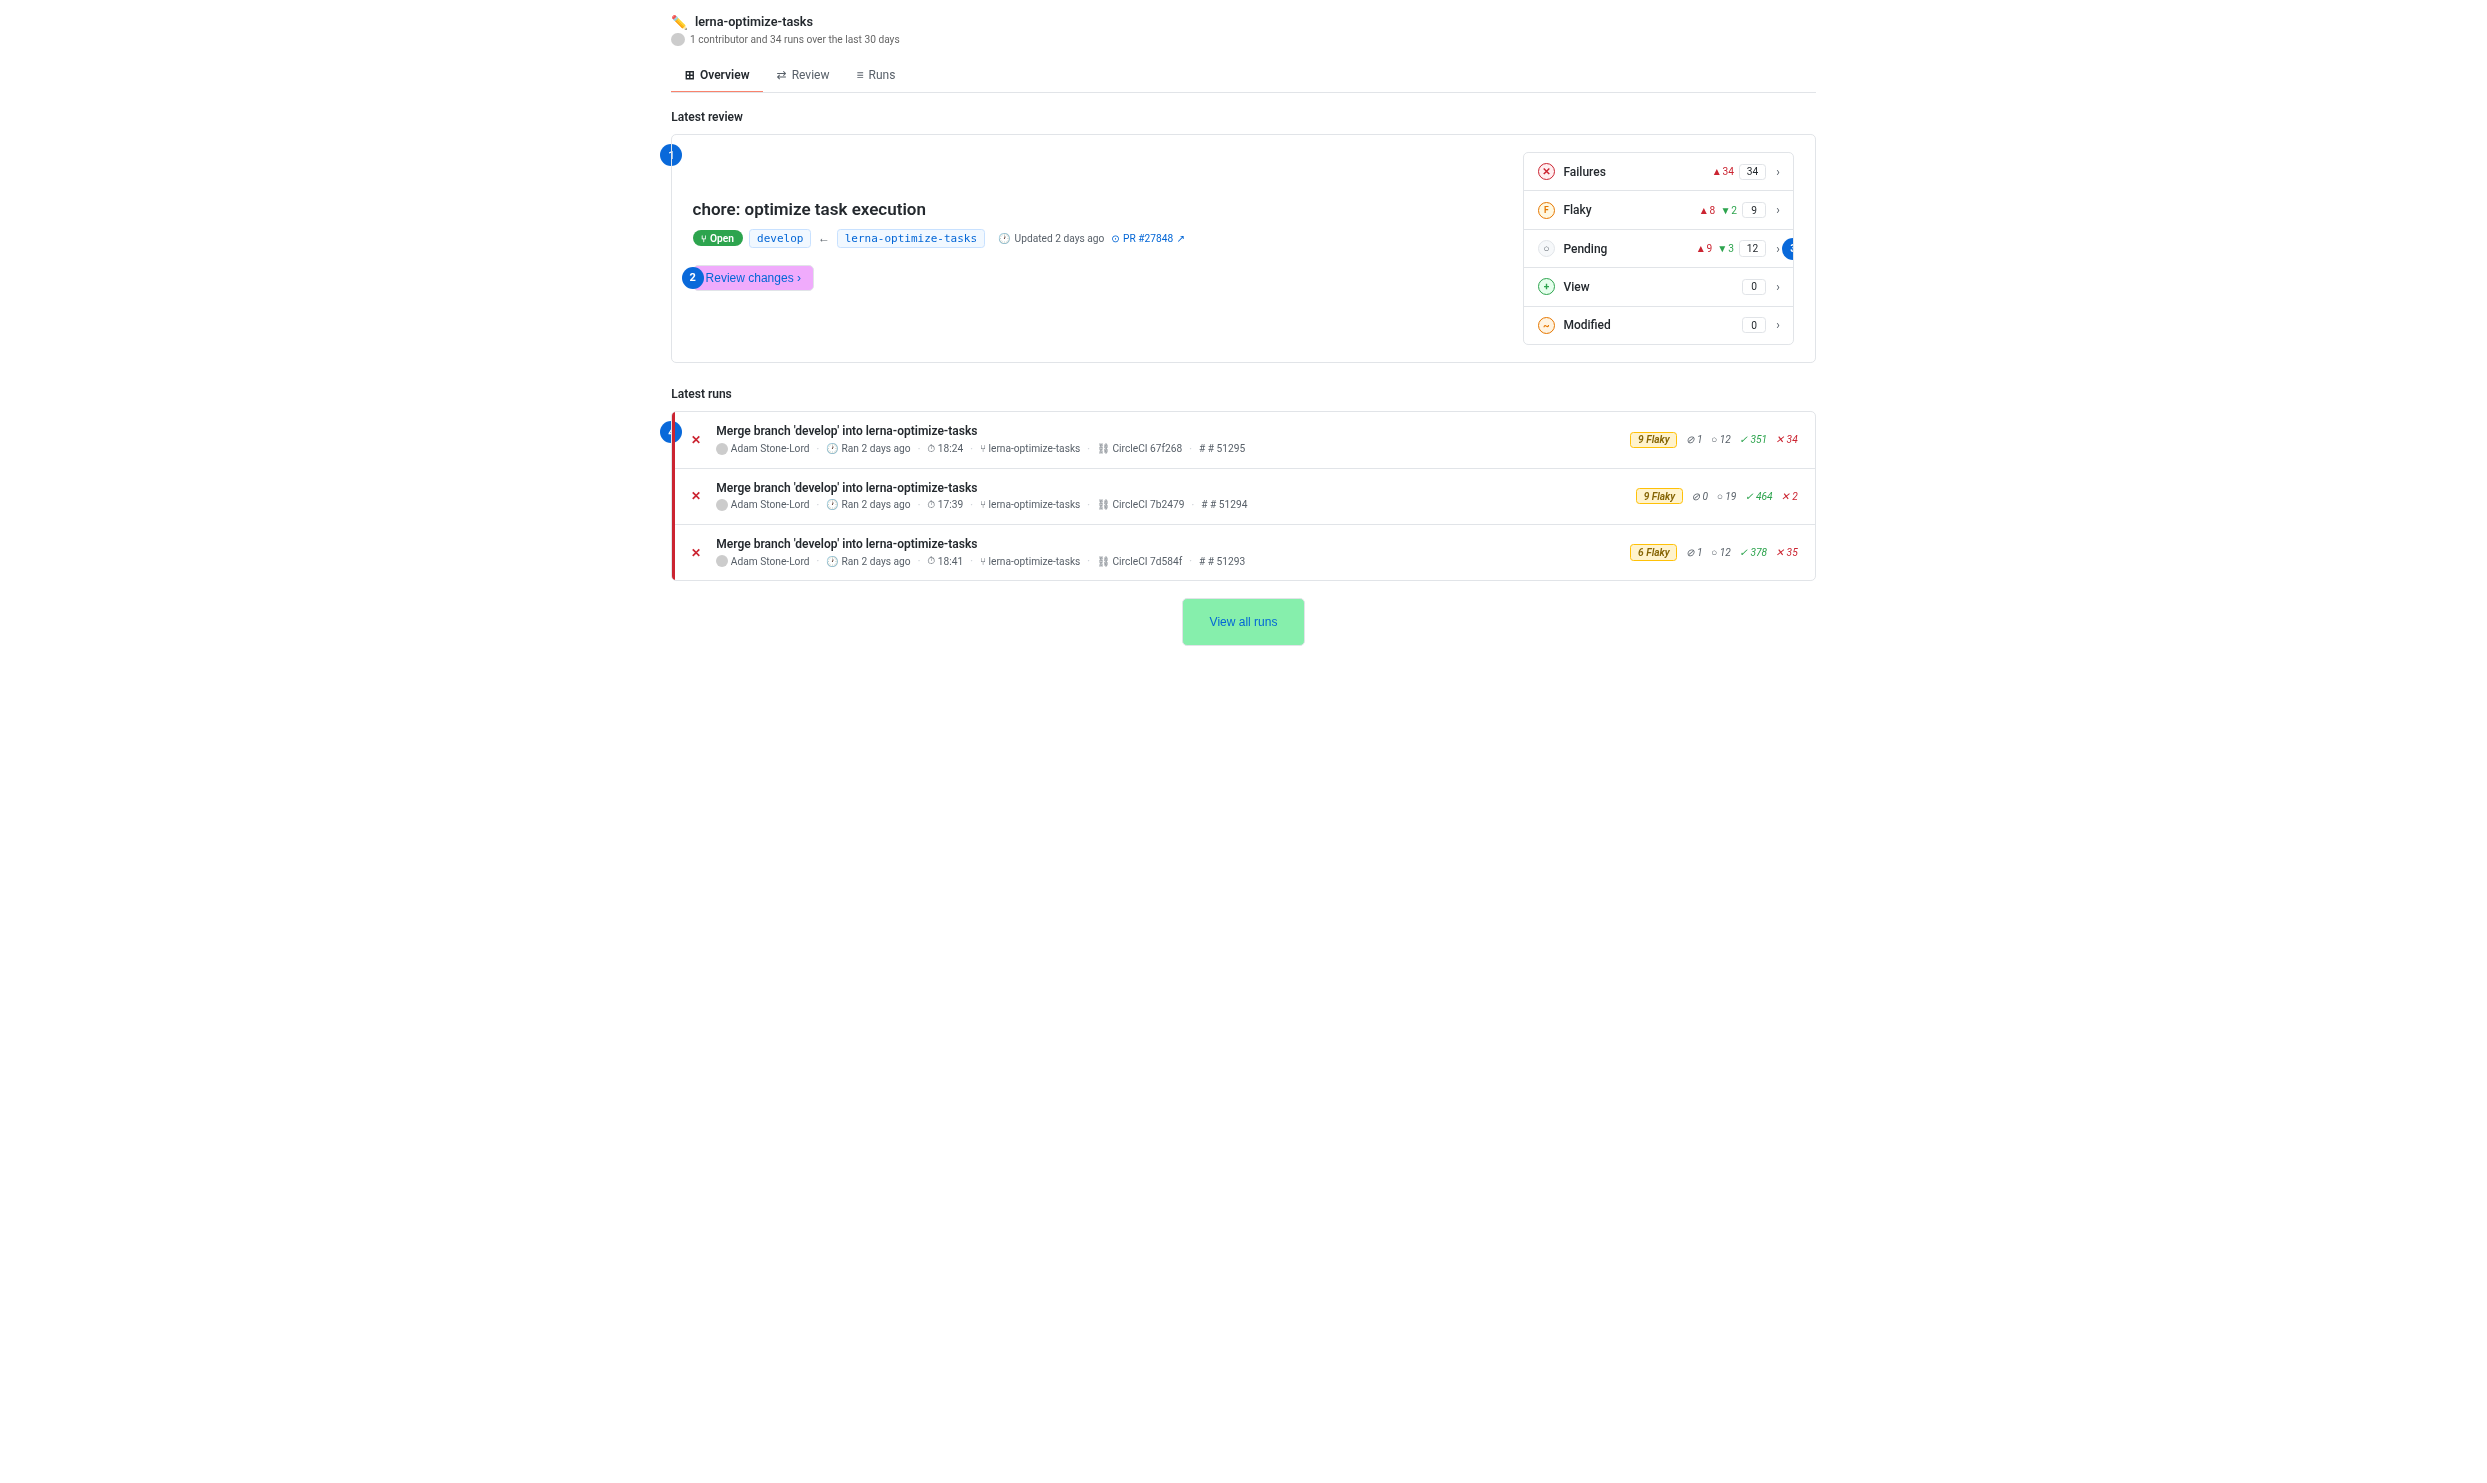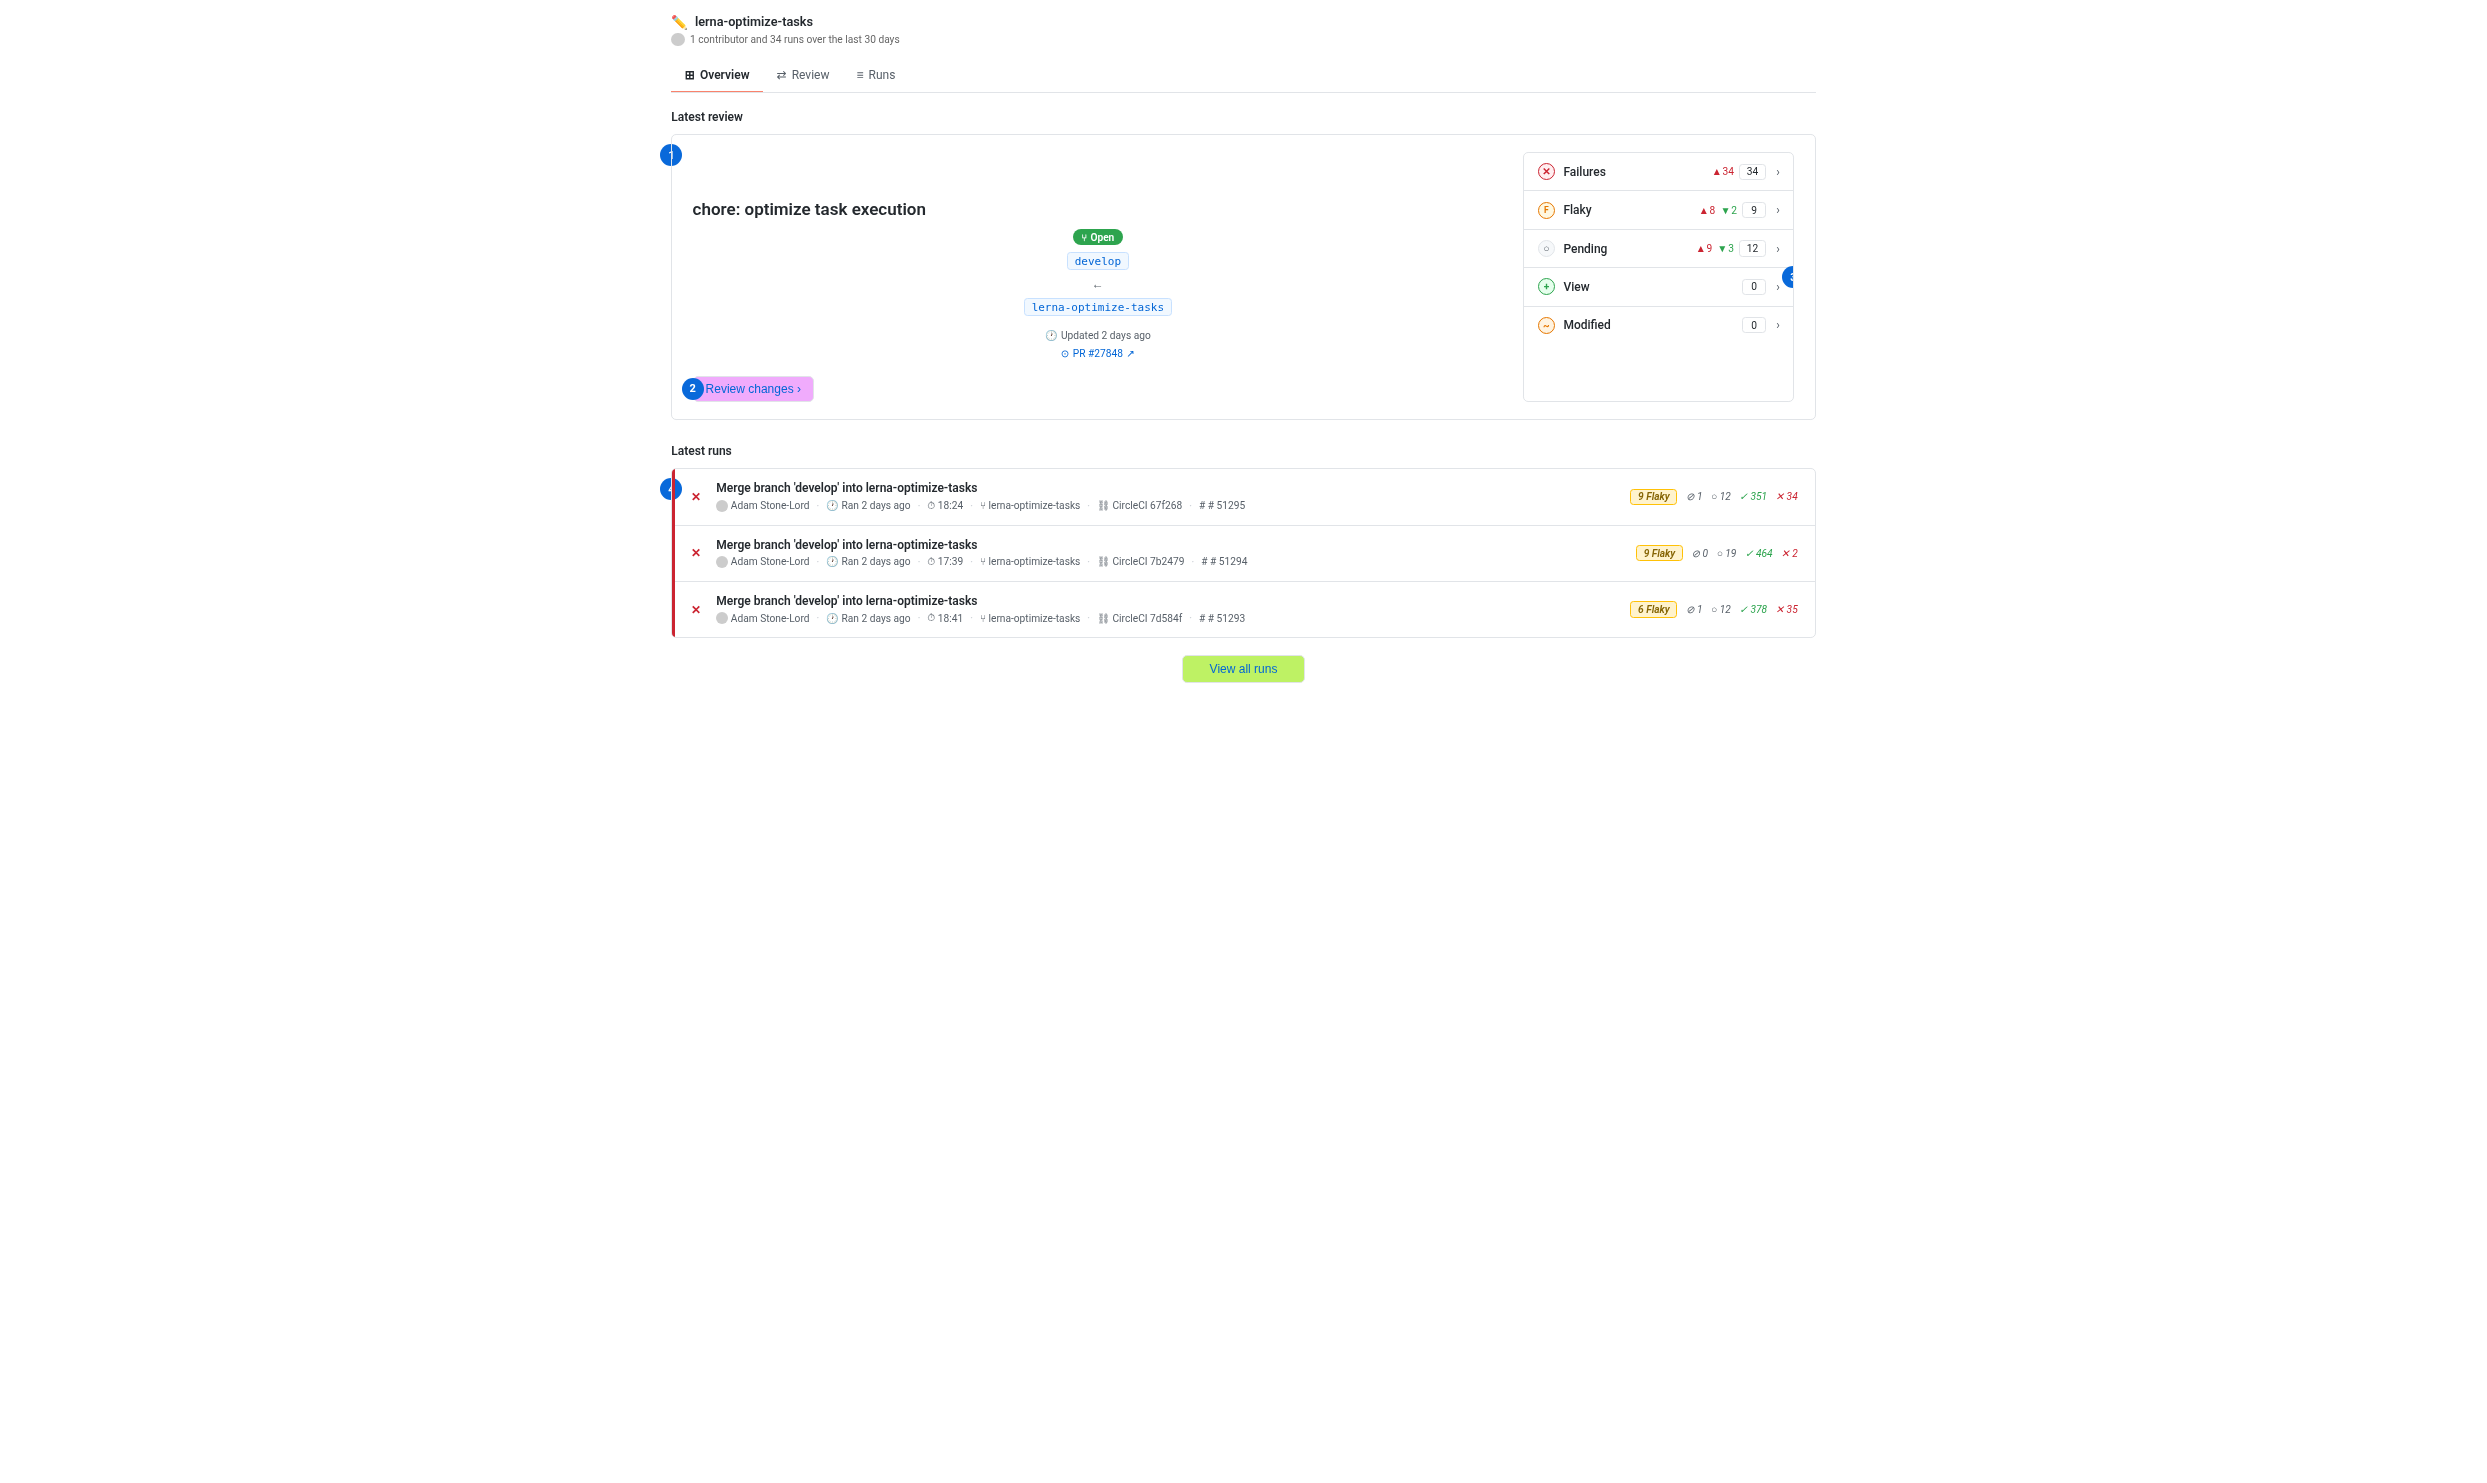--- a/index.html
+++ b/index.html
@@ -19,21 +19,21 @@
     .tab { padding: 8.5px 13.5px; font-size: 12px; cursor: pointer; color: #586069; border-bottom: 1.7px solid transparent; display: flex; align-items: center; gap: 5.1px; text-decoration: none; }
     .tab.active { color: #24292e; border-bottom-color: #f9826c; font-weight: 600; }
 
     
     .section-title { font-size: 12px; font-weight: 600; color: #24292e; margin-bottom: 10.2px; }
 
     
     .review-card { border: 0.8px solid #e1e4e8; border-radius: 5.1px; padding: 17px 20.3px; display: flex; gap: 20.3px; margin-bottom: 24px; position: relative; }
     .review-main { flex: 1; margin-top: 47px; }
     .review-title { font-size: 17px; font-weight: 600; color: #24292e; margin-bottom: 10.2px; }
-    .review-meta { display: flex; align-items: center; gap: 6.8px; flex-wrap: wrap; margin-bottom: 17px; flex-direction: column; }
+    .review-meta { display: flex; align-items: center; gap: 6.8px; flex-wrap: wrap; margin-bottom: 17px; }
     .badge-open { background: #2da44e; color: #fff; border-radius: 17px; padding: 2.5px 8.5px; font-size: 10.2px; font-weight: 600; display: flex; align-items: center; gap: 3.4px; }
     .badge-open::before { content: '⑂'; font-size: 9.3px; }
     .meta-item { display: flex; align-items: center; gap: 3.4px; color: #586069; font-size: 10.2px; }
     .meta-sep { color: #d1d5da; }
 
     .branch-tag { background: #f1f8ff; color: #0366d6; border: 0.8px solid #c8e1ff; border-radius: 3.4px; padding: 1.7px 6.8px; font-size: 11px; font-family: monospace; }
 
     .review-changes-btn { display: inline-flex; align-items: center; gap: 3.4px; color: #0366d6; font-size: 12px; cursor: pointer; border: 0.8px solid #e1e4e8; border-radius: 5.1px; padding: 5.1px 12px; background: #f0abfc; }
 
     
@@ -70,21 +70,21 @@
     .run-stat-item.pass { color: #2da44e; }
     .run-stat-item.fail { color: #cb2431; }
 
     
     .runs-list::before { content: ''; position: absolute; left: 0; top: 0; bottom: 0; width: 2.5px; background: #cb2431; border-radius: 2.5px 0 0 2.5px; }
 
     
     .num-badge { width: 22px; height: 22px; border-radius: 50%; background: #0969da; color: #fff; font-size: 11px; font-weight: 700; display: inline-flex; align-items: center; justify-content: center; position: absolute; }
     .badge-1 { left: -11px; top: 10.2px; }
 
-    .view-all-btn { display: block; margin: 17px auto; padding: 6px 27px; border: 0.8px solid #e1e4e8; border-radius: 5.1px; background: #bef264; color: #0366d6; font-size: 12px; cursor: pointer; }
+    .view-all-btn { display: block; margin: 17px auto; padding: 16px 27px; border: 0.8px solid #e1e4e8; border-radius: 5.1px; background: #86efac; color: #0366d6; font-size: 12px; cursor: pointer; }
 
     .dot-sep { color: #d1d5da; }
 
     
     .section-wrap { position: relative; margin-bottom: 24px; }
   </style>
 </head>
 <body>
 
 <div class="page">

